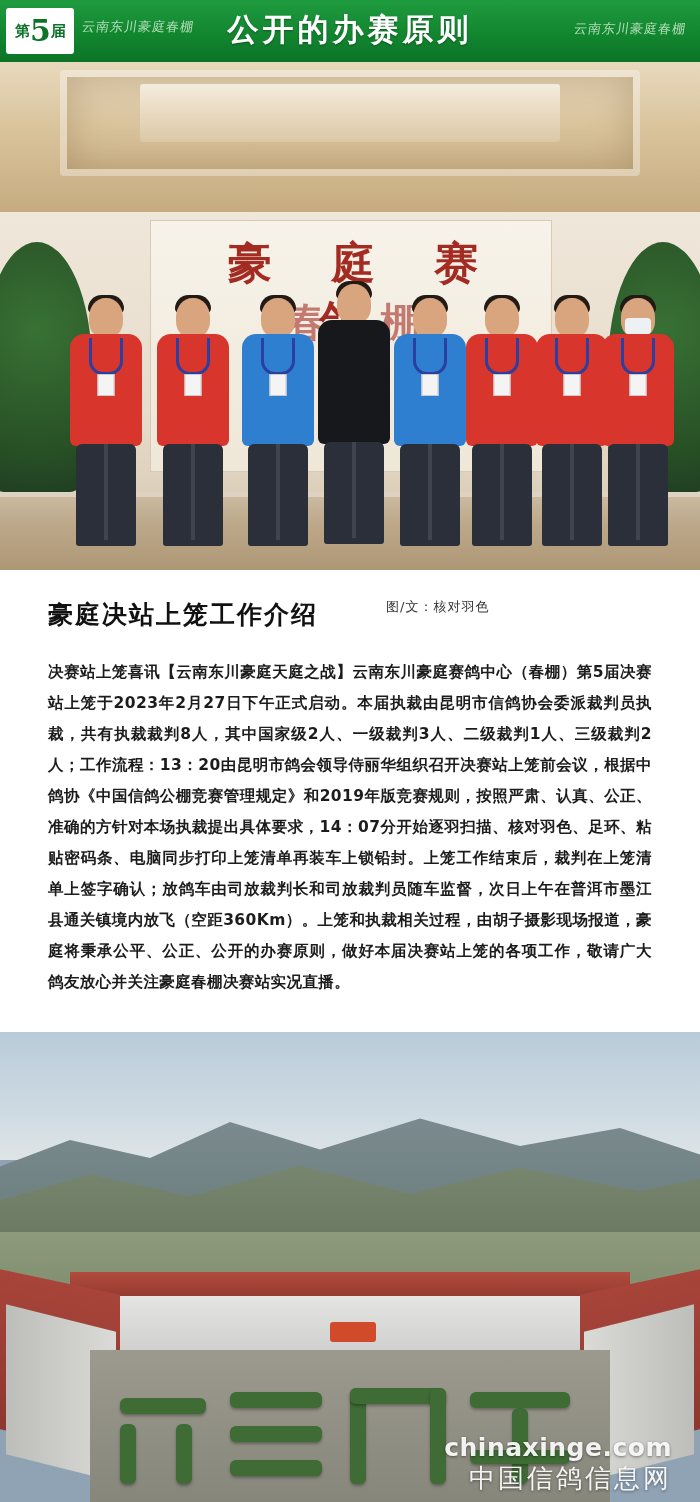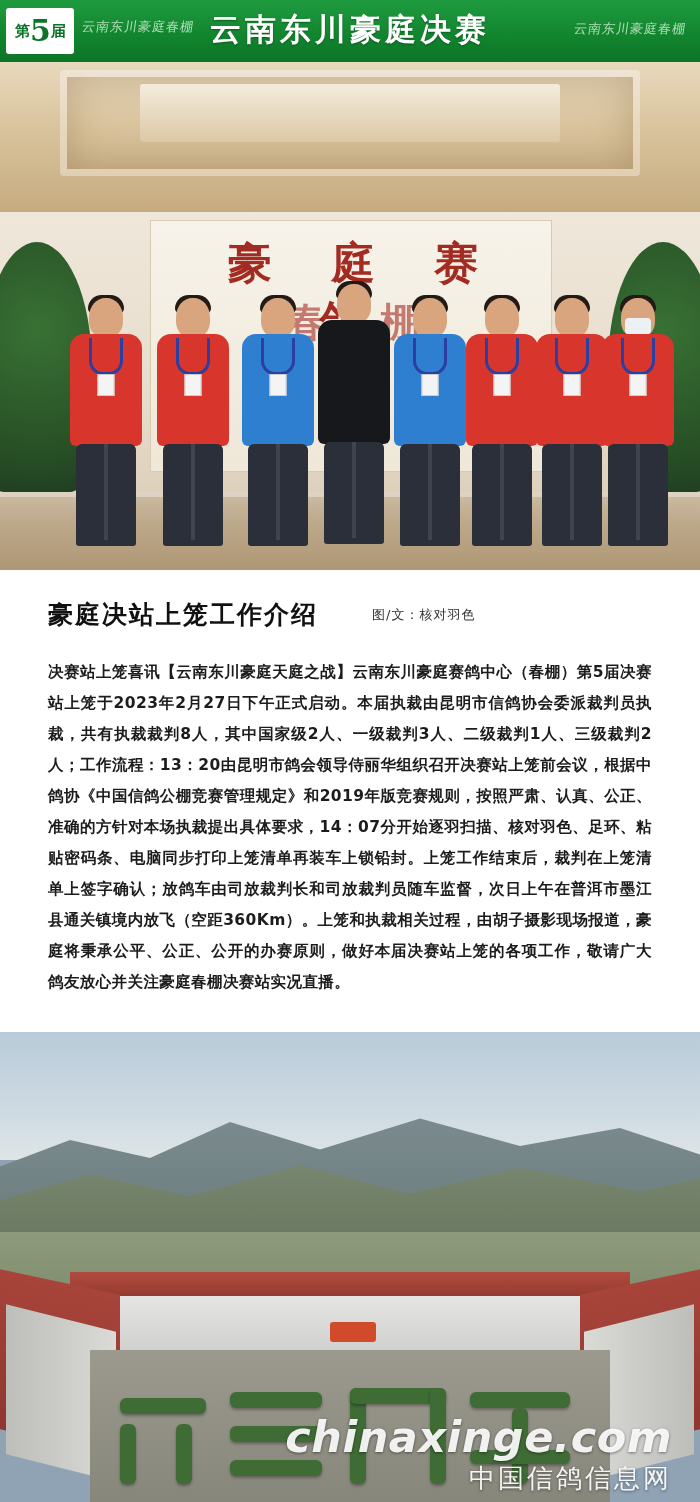--- a/index.html
+++ b/index.html
@@ -247,22 +247,22 @@
 
   
   .article {
     position: relative;
     background: #ffffff;
     padding: 28px 48px 34px 48px;
     width: 604px;
   }
   .art-head {
     display: flex;
-    align-items: center;
-    gap: 24px;
+    align-items: flex-start;
+    gap: 38px;
   }
   .art-title {
     font-size: 25px;
     font-weight: bold;
     letter-spacing: 2px;
     color: #111;
     white-space: nowrap;
   }
   .art-credit {
     font-size: 13px;
@@ -348,27 +348,26 @@
   }
   .p2-truck {
     position: absolute; left: 330px; top: 290px; width: 46px; height: 20px;
     background: #d14a2a;
     border-radius: 3px;
   }
   .watermark-en {
     position: absolute;
     right: 28px;
     bottom: 50px;
-    font-size: 43px;
+    font-size: 25px;
     font-weight: bold;
     color: rgba(255,255,255,.92);
     letter-spacing: .5px;
     text-shadow: 0 1px 3px rgba(0,0,0,.45);
     font-family: "DejaVu Sans", "Liberation Sans", sans-serif;
-    font-style: italic;
   }
   .watermark-cn {
     position: absolute;
     right: 28px;
     bottom: 16px;
     font-size: 26px;
     color: rgba(255,255,255,.92);
     letter-spacing: 3px;
     text-shadow: 0 1px 3px rgba(0,0,0,.45);
   }
@@ -378,21 +377,21 @@
 
 <div class="page">
 
   <div class="banner">
     <div class="banner-left-badge">
       <span class="b-small">第</span>
       <span class="b-num">5</span>
       <span class="b-small">届</span>
     </div>
     <div class="banner-sub-left">云南东川豪庭春棚</div>
-    <div class="banner-title">云南东川豪庭决赛</div>
+    <div class="banner-title">公开的办赛原则</div>
     <div class="banner-sub-right">云南东川豪庭春棚</div>
   </div>
 
   <div class="photo1">
     <div class="p1-ceiling"></div>
     <div class="p1-wall"></div>
     <div class="p1-backdrop"></div>
     <div class="p1-cal-text">豪 庭 赛 鸽</div>
     <div class="p1-cal-text2">春 棚</div>
     <div class="p1-floor"></div>

